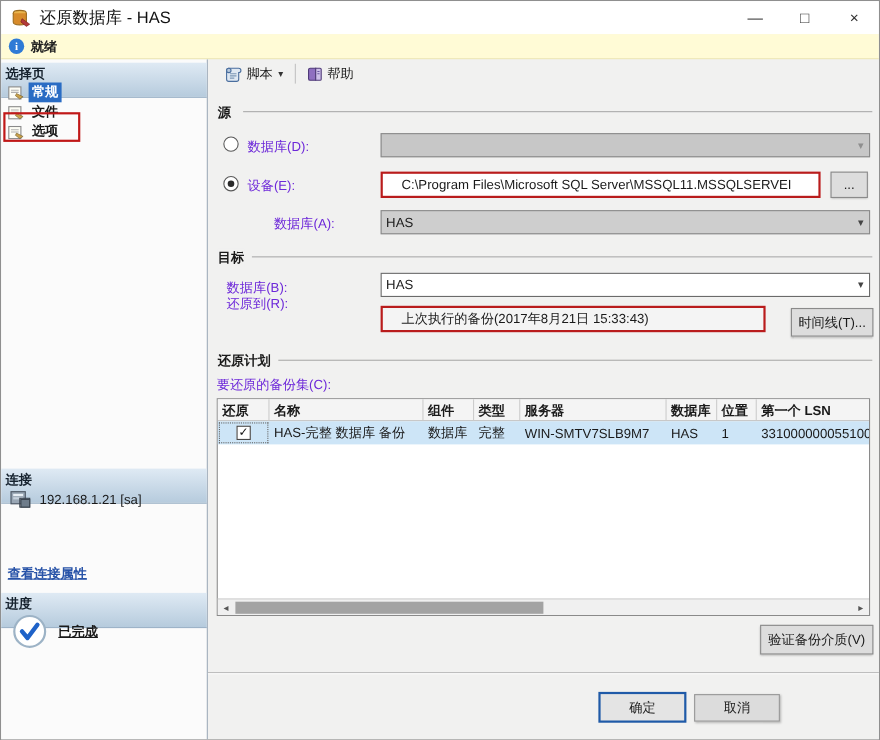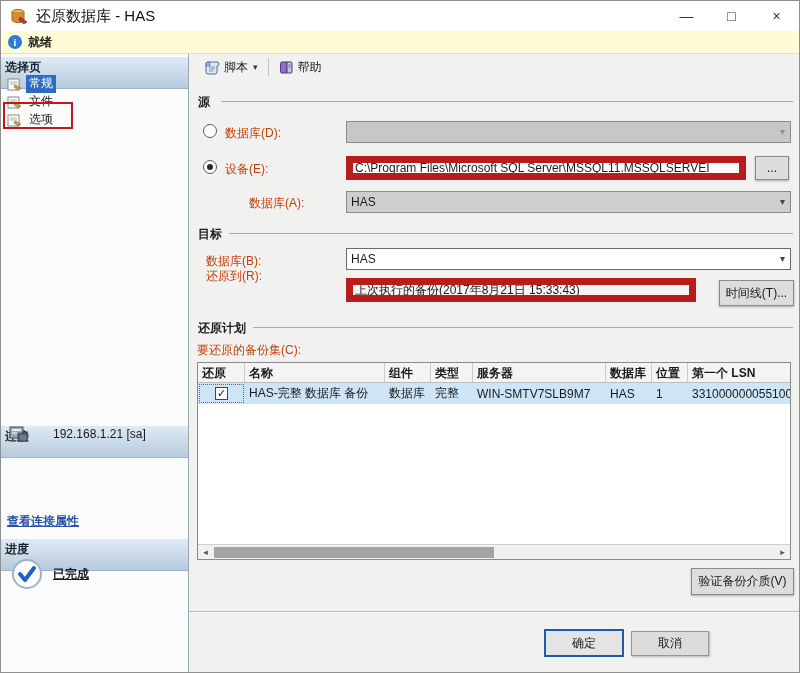--- a/index.html
+++ b/index.html
@@ -16,52 +16,52 @@
   
   .infostrip { position:absolute; left:0; top:30px; width:100%; height:23px; background:#fffbd6; border-bottom:1px solid #e9e2b0; display:flex; align-items:center; }
   .info-icon { width:14px; height:14px; border-radius:50%; background:#2f7bd6; color:#fff; font-size:10px; font-weight:bold; display:flex; align-items:center; justify-content:center; margin:0 6px 0 7px; font-family:"Liberation Serif", serif; }
   .infostrip .status-text { font-weight:bold; color:#222; }
 
   
   .sidebar { position:absolute; left:0; top:53px; width:188px; height:620px; background:#fbfbfb; border-right:1px solid #98a6b5; }
   .side-header { position:absolute; left:0; width:187px; height:32px; background:linear-gradient(#dfeaf4,#b6cbdd); border-bottom:1px solid #9db3c8; font-weight:bold; color:#16222e; padding:2px 0 16px 4px; }
   .side-item { position:absolute; left:6px; height:18px; display:flex; align-items:center; }
   .side-item .page-icon { width:15px; height:13px; margin-right:4px; }
-  .side-item .lbl { padding:0 3px 1px 3px; }
+  .side-item .lbl { padding:0 3px 1px 3px;font-weight:bold; }
   .side-item .lbl.sel { background:#2a6cc4; color:#ffffff; }
   .red-box { position:absolute; left:2px; top:48px; width:70px; height:27px; border:2px solid #c01818; }
-  .conn-row { position:absolute; left:8px; top:372px; display:flex; align-items:center;gap:17px; }
+  .conn-row { position:absolute; left:8px; top:392px; display:flex; align-items:center; }
   .conn-row .srv-icon { margin-right:7px; }
   .conn-link { position:absolute; left:6px; top:459px; color:#2853a8; font-weight:bold; text-decoration:underline; cursor:pointer; }
   .done-row { position:absolute; left:10px; top:504px; display:flex; align-items:center;text-decoration:underline; }
   .done-row .done-icon { width:32px; height:32px; margin-right:10px; }
   .done-row .done-text { font-weight:bold; }
 
   
   .main { position:absolute; left:188px; top:53px; width:612px; height:620px; background:#f1f1f0; }
   .toolbar { position:absolute; left:4px; top:0; width:100%; height:26px; display:flex; align-items:center; padding-left:6px; }
   .tool-btn { display:flex; align-items:center; padding:2px 5px; cursor:default; }
   .tool-btn svg { margin-right:4px; }
   .tool-sep { width:1px; height:18px; background:#c2c2c2; margin:0 5px; }
   .dd-arrow { font-size:9px; margin-left:5px; color:#333; }
 
   .group-label { position:absolute; left:9px; font-weight:bold; color:#1a1a1a; background:#f1f1f0; z-index:2; }
   .group-line { position:absolute; right:8px; border-top:1px solid #ababab; }
 
   .radio { width:14px; height:14px; border:1px solid #5a5a5a; border-radius:50%; background:#fff; position:absolute; left:14px; }
   .radio.on::after { content:""; position:absolute; left:3px; top:3px; width:6px; height:6px; border-radius:50%; background:#2a2a2a; }
-  .fld-label { position:absolute; color:#c2410c; }
+  .fld-label { position:absolute; color:#6d28d9; }
 
   .combo { position:absolute; height:22px; border:1px solid #8a8a8a; display:flex; align-items:center; padding:0 4px; }
   .combo .chev { position:absolute; right:5px; top:4px; font-size:10px; color:#444; }
   .combo.disabled { background:#c7c7c7; }
   .combo.gray { background:#cecece; }
   .combo.white { background:#ffffff; border-color:#6a6a6a; }
 
-  .textbox { position:absolute; height:24px; background:#ffffff; border:7px solid #b91c1c; padding:2px 2px; white-space:nowrap; overflow:hidden; display:flex; align-items:center; }
+  .textbox { position:absolute; height:24px; background:#ffffff; border:2px solid #b91c1c; padding:2px 17px; white-space:nowrap; overflow:hidden; display:flex; align-items:center; }
   .btn { position:absolute; background:#dddddd; border:1px solid #8a8a8a; display:flex; align-items:center; justify-content:center; box-shadow:0 1px 1px rgba(0,0,0,0.25); cursor:default; }
   .btn.flat { box-shadow:0 1px 2px rgba(0,0,0,0.3); }
 
   
   .grid { position:absolute; left:8px; top:308px; width:594px; height:198px; background:#ffffff; border:1px solid #8a8a8a; }
   .grid-header { display:flex; height:20px; background:#f4f4f4; border-bottom:1px solid #bdbdbd; font-weight:bold; }
   .gh-cell { border-right:1px solid #cccccc; padding:2px 4px; overflow:hidden; white-space:nowrap; }
   .grid-row { display:flex; height:21px; background:#cde5f7; align-items:center; }
   .gr-cell { padding:2px 4px; overflow:hidden; white-space:nowrap; height:100%; display:flex; align-items:center; }
   .cb-cell { justify-content:center; outline:1px dotted #666; outline-offset:-2px; }

